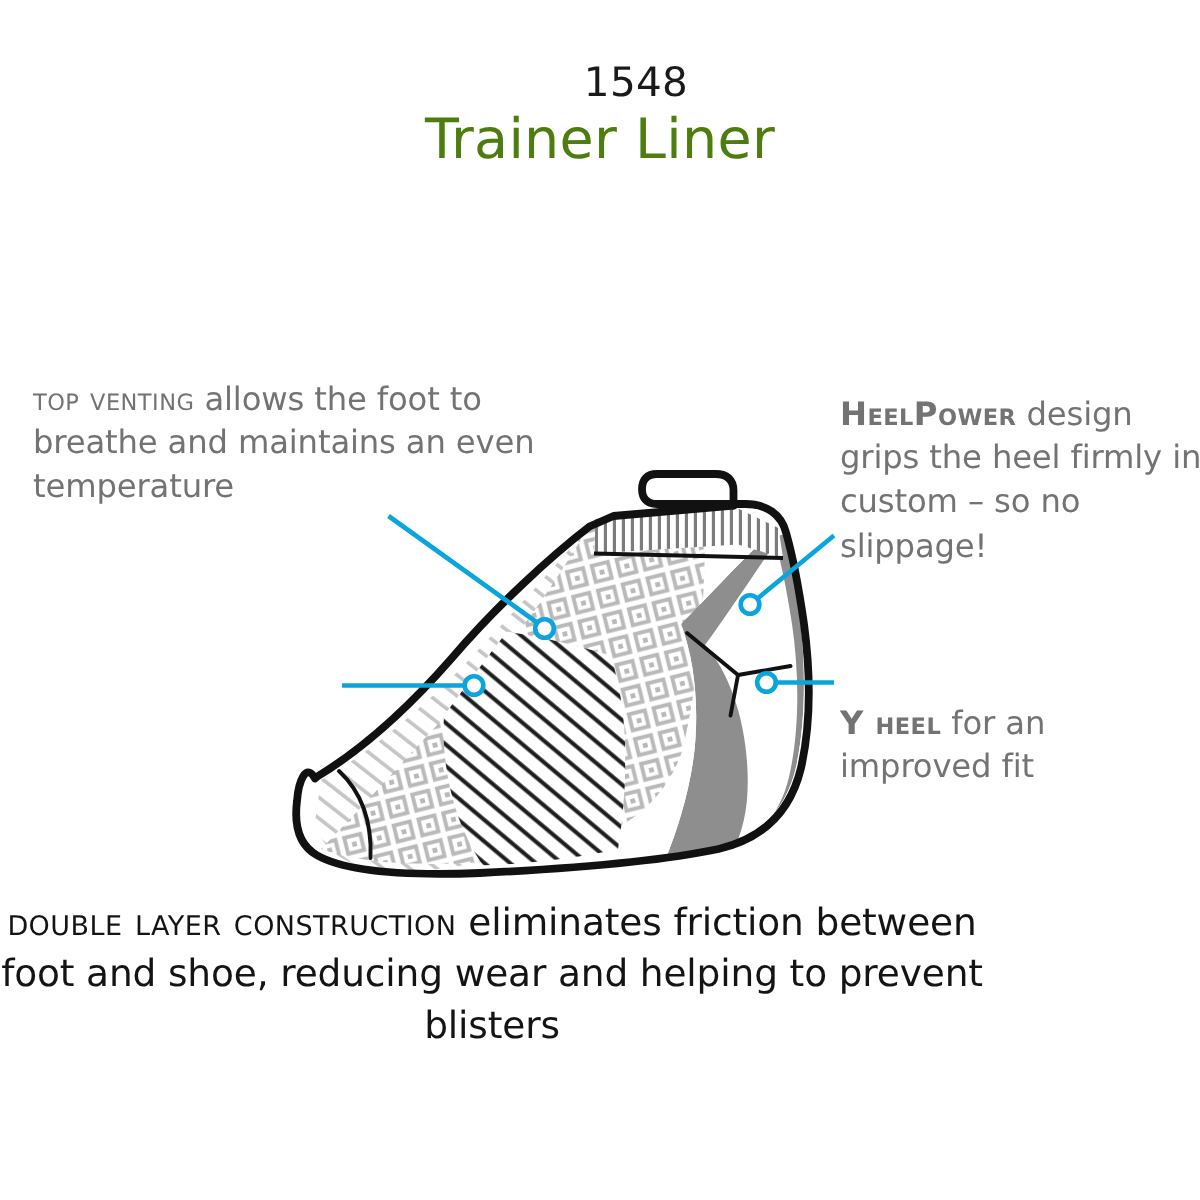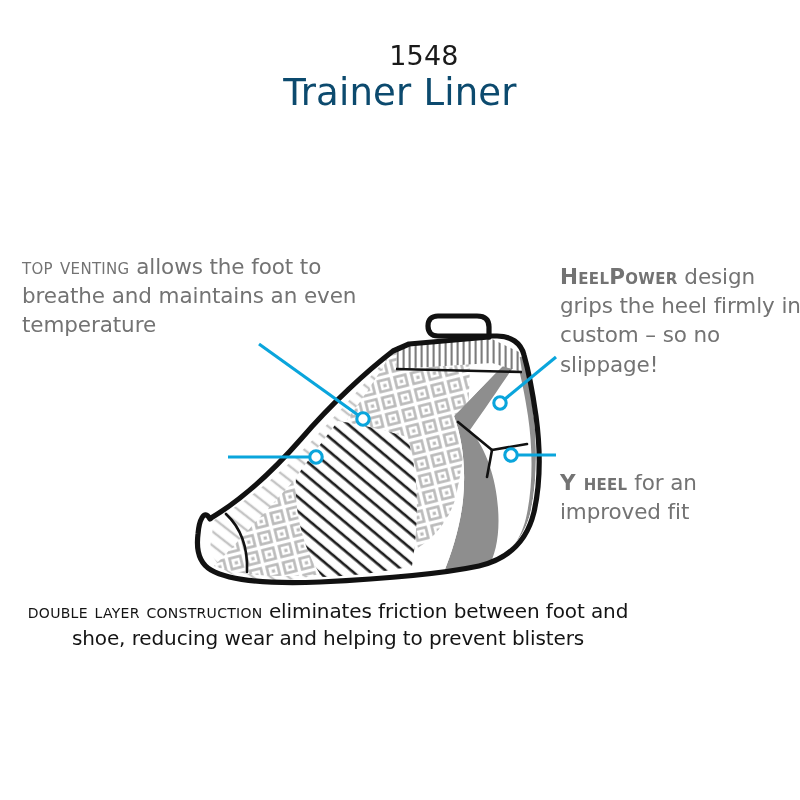--- a/index.html
+++ b/index.html
@@ -26,21 +26,21 @@
   }
   #product-code {
     font-size: 27px;
     color: #1a1a1a;
     letter-spacing: 0.2px;
     line-height: 1.05;
     margin-left: 48px;
   }
   #product-name {
     font-size: 37px;
-    color: #0c4a6e;
+    color: #4d7c0f;
     letter-spacing: 0.2px;
     line-height: 1.22;
   }
 
   
   .callout {
     position: absolute;
     color: #737373;
     font-size: 21.5px;
     line-height: 1.36;
@@ -61,21 +61,21 @@
   #callout-heelpower   { left: 560px; top: 262px; width: 242px; }
   #callout-yheel       { left: 560px; top: 468px; width: 230px; }
 
   #caption-bottom {
     position: absolute;
     left: 0;
     top: 598px;
     width: 656px;
     text-align: center;
     color: #141414;
-    font-size: 20px;
+    font-size: 25px;
     line-height: 1.37;
     letter-spacing: -0.1px;
   }
   #caption-bottom .lead {
     font-variant: small-caps;
     text-transform: lowercase;
     letter-spacing: 0.3px;
   }
 
   

